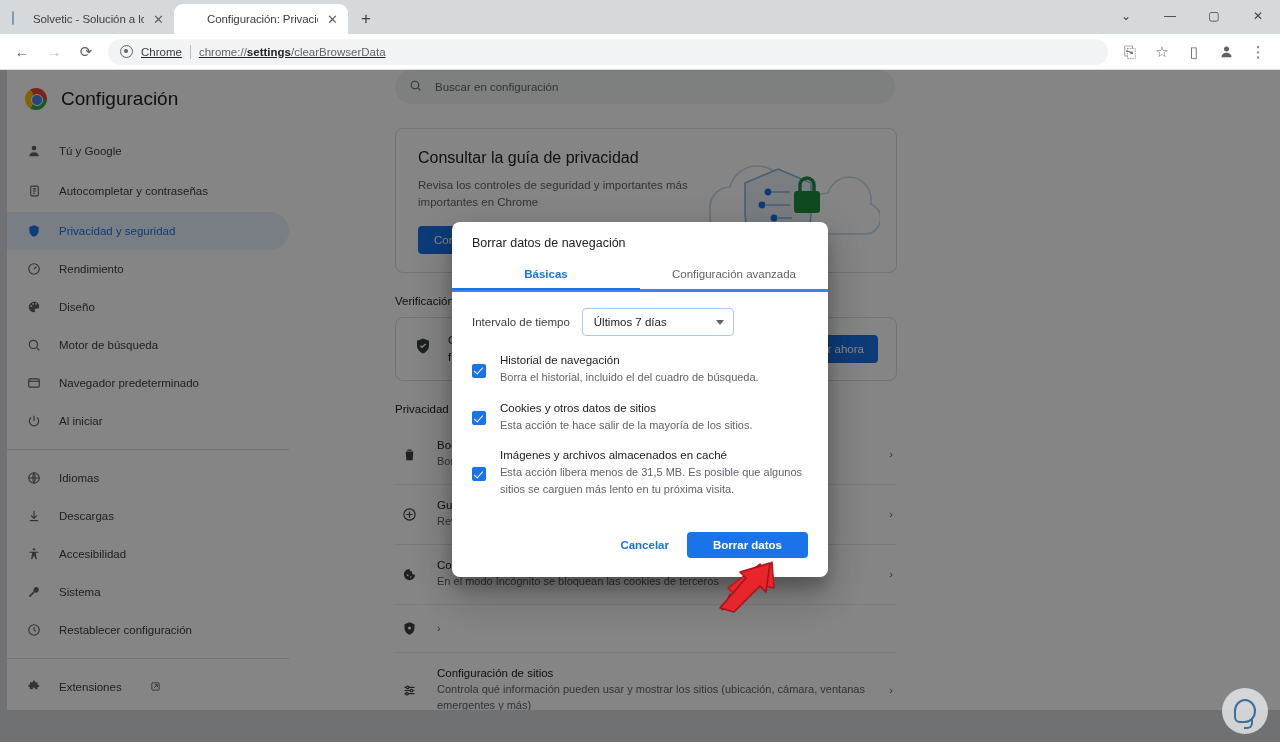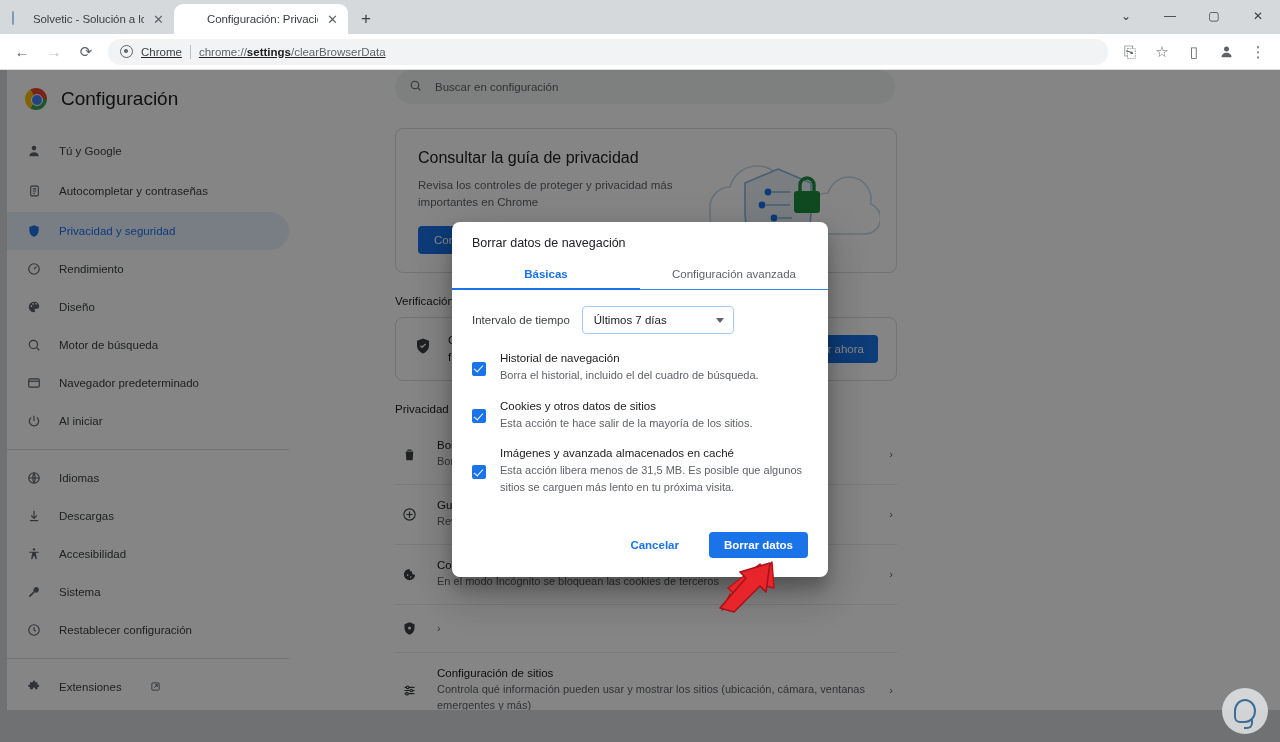--- a/index.html
+++ b/index.html
@@ -194,21 +194,21 @@
   .dialog {
     position: absolute; left: 452px; top: 222px; width: 376px; height: 355px;
     background: #ffffff; border-radius: 8px; z-index: 60;
     box-shadow: 0 11px 15px rgba(0,0,0,0.2), 0 9px 46px rgba(0,0,0,0.12),
                 0 24px 38px rgba(0,0,0,0.14);
     display: flex; flex-direction: column;
   }
   .dlg-title {
     font-size: 12.5px; color: #202124; padding: 14px 20px 10px;
   }
-  .dlg-tabs { display: flex; border-bottom: 1px solid #3b82f6; }
+  .dlg-tabs { display: flex; border-bottom: 3px solid #3b82f6; }
   .dlg-tab {
     flex: 1; text-align: center; font-size: 11.5px; color: #5f6368;
     padding: 8px 0 9px; position: relative;
   }
   .dlg-tab.active { color: #1a73e8; font-weight: 600; }
   .dlg-tab.active::after {
     content: ""; position: absolute; left: 0; right: 0; bottom: -1px;
     height: 2px; background: #1a73e8;
   }
   .dlg-body { flex: 1; padding: 16px 20px 0; }
@@ -233,29 +233,29 @@
   .cbox::after {
     content: ""; position: absolute; left: 4.4px; top: 1.6px;
     width: 4px; height: 8px; border: solid #fff;
     border-width: 0 1.8px 1.8px 0; transform: rotate(42deg);
   }
   .opt-txt { flex: 1; }
   .opt-title { font-size: 11.5px; color: #202124; margin-bottom: 3px; }
   .opt-sub { font-size: 11px; color: #5f6368; line-height: 1.5; }
   .dlg-foot {
     display: flex; justify-content: flex-end; align-items: center;
-    gap: 14px; padding: 0 20px 18px;
+    gap: 2px; padding: 0 20px 18px;
   }
   .btn-text {
     font-size: 11.5px; color: #1a73e8; font-weight: 600;
     padding: 7px 15px; border: 1px solid transparent; border-radius: 4px;
   }
   .btn-primary {
     font-size: 11.5px; color: #fff; font-weight: 600; background: #1a73e8;
-    padding: 7px 15px; border-radius: 4px;
+    padding: 7px 26px; border-radius: 4px;
   }
 
   
   .annot-arrow { position: absolute; left: 716px; top: 558px; z-index: 80; }
 
   
   .watermark {
     position: absolute; right: 12px; bottom: 8px; width: 46px; height: 46px;
     border-radius: 50%; background: rgba(226,228,230,0.85); z-index: 90;
     display: flex; align-items: center; justify-content: center;
@@ -496,21 +496,21 @@
           <svg width="13" height="13" viewBox="0 0 24 24" fill="none" stroke="currentColor" stroke-width="2">
               <circle cx="11" cy="11" r="7"></circle>
               <path d="M16.5 16.5L21 21"></path>
             </svg>
         </span>
         <span class="sph">Buscar en configuración</span>
       </div>
 
       <div class="card">
         <h2>Consultar la guía de privacidad</h2>
-        <p>Revisa los controles de proteger y privacidad más importantes en Chrome</p>
+        <p>Revisa los controles de seguridad y importantes más importantes en Chrome</p>
         <div class="card-btn">Comenzar</div>
         <div class="card-art">
           <svg width="190" height="120" viewBox="0 0 190 120">
             <path d="M20 60c0-11 9-20 20-20 3-12 14-21 27-21 16 0 29 13 29 29 0 1 0 2-.2 3 9 2 15 10 15 19 0 11-9 20-20 20H40c-11 0-20-9-20-20z" fill="none" stroke="#c5d9ea" stroke-width="1.6"></path>
             <path d="M118 66c0-11 9-20 20-20 3-9 11-16 21-16 12 0 22 10 22 22 0 2 0 3-.4 5 6 2 10 8 10 14 0 9-7 16-16 16h-37c-11 0-20-9-20-21z" fill="none" stroke="#c5d9ea" stroke-width="1.6"></path>
             <path d="M88 22l33 14v30c0 22-15 38-33 44-18-6-33-22-33-44V36z" fill="#eaf2f8" stroke="#8ab4d8" stroke-width="1.6"></path>
             <circle cx="78" cy="45" r="3.4" fill="#1a73e8"></circle>
             <circle cx="72" cy="58" r="3.4" fill="#1a73e8"></circle>
             <circle cx="84" cy="71" r="3.4" fill="#1a73e8"></circle>
             <path d="M82 45h18M76 58h24M88 71h14" stroke="#8ab4d8" stroke-width="1.6"></path>
@@ -641,21 +641,21 @@
         <span class="cbox"></span>
         <span class="opt-txt">
           <span class="opt-title" style="display:block">Cookies y otros datos de sitios</span>
           <span class="opt-sub" style="display:block">Esta acción te hace salir de la mayoría de los sitios.</span>
         </span>
       </div>
 
       <div class="optrow centered">
         <span class="cbox"></span>
         <span class="opt-txt">
-          <span class="opt-title" style="display:block">Imágenes y avanzada almacenados en caché</span>
+          <span class="opt-title" style="display:block">Imágenes y archivos almacenados en caché</span>
           <span class="opt-sub" style="display:block">Esta acción libera menos de 31,5 MB. Es posible que algunos sitios se carguen más lento en tu próxima visita.</span>
         </span>
       </div>
     </div>
 
     <div class="dlg-foot">
       <div class="btn-text">Cancelar</div>
       <div class="btn-primary">Borrar datos</div>
     </div>
   </div>

